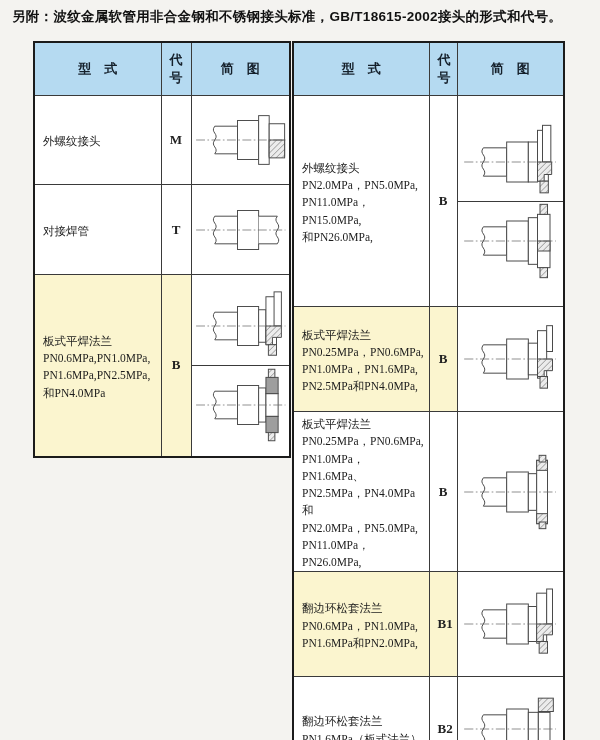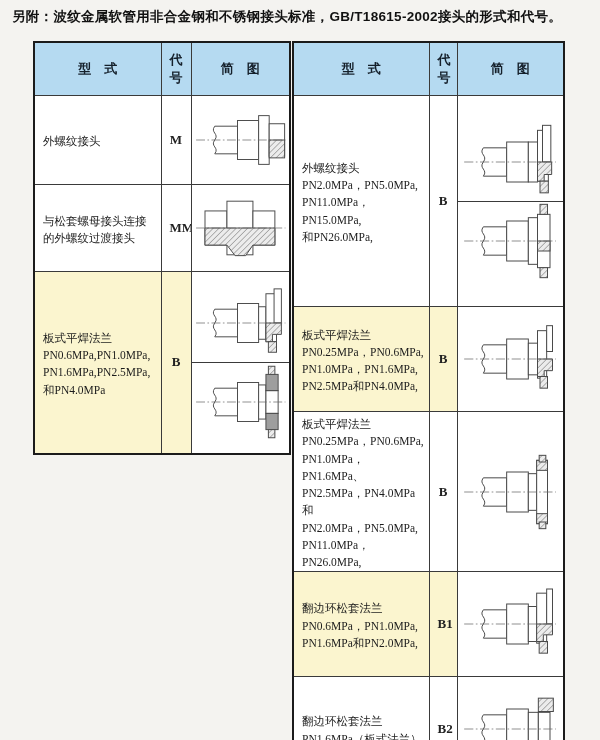--- a/index.html
+++ b/index.html
@@ -85,31 +85,31 @@
                 <rect x="56" y="21" width="26" height="48" fill="#fff"></rect>
                 <rect x="82" y="15" width="13" height="60" fill="#fff"></rect>
                 <rect x="95" y="25" width="19" height="40" fill="#fff"></rect>
                 <rect x="95" y="45" width="19" height="22" fill="url(#hz)"></rect>
               </g>
               <line x1="5" y1="45" x2="115" y2="45" stroke="#6a6a6a" stroke-width="0.9" stroke-dasharray="11 3 2 3"></line>
             </svg>
           </div>
         </td>
   </tr>
-  <tr style="height:87px">
-    <td class="type">与松套螺母接头连接的外螺纹过渡接头</td>
-    <td class="code">MM</td>
-    <td class="diag">
-          <div class="dwrap">
-            <svg viewBox="0 0 120 90" width="100" height="78">
-              <g fill="none" stroke="#4a4a4a" stroke-width="1.2">
-                <rect x="16" y="24" width="27" height="42" fill="#fff"></rect>
-                <rect x="43" y="12" width="32" height="66" fill="#fff"></rect>
-                <rect x="75" y="24" width="27" height="42" fill="#fff"></rect>
-                <path d="M16 45 H102 V66 H75 L66 79 H53 L43 66 H16 Z" fill="url(#hz)"></path>
+  <tr style="height:90px">
+    <td class="type">对接焊管</td>
+    <td class="code">T</td>
+    <td class="diag">
+          <div class="dwrap">
+            <svg viewBox="0 0 120 90" width="100" height="78">
+              <g fill="none" stroke="#4a4a4a" stroke-width="1.2">
+                <path d="M28 28 H56 V62 H28" fill="#fff"></path>
+                <path d="M28 28 c-6 8 6 9 0 17 c-6 8 6 9 0 17" fill="#fff"></path>
+                <rect x="56" y="21" width="26" height="48" fill="#fff"></rect>
+                <path d="M82 28 H105 c-6 8 6 9 0 17 c-6 8 6 9 0 17 H82" fill="#fff"></path>
               </g>
               <line x1="5" y1="45" x2="115" y2="45" stroke="#6a6a6a" stroke-width="0.9" stroke-dasharray="11 3 2 3"></line>
             </svg>
           </div>
         </td>
   </tr>
   <tr class="hl" style="height:182px">
     <td class="type">板式平焊法兰
 PN0.6MPa,PN1.0MPa,
 PN1.6MPa,PN2.5MPa,

